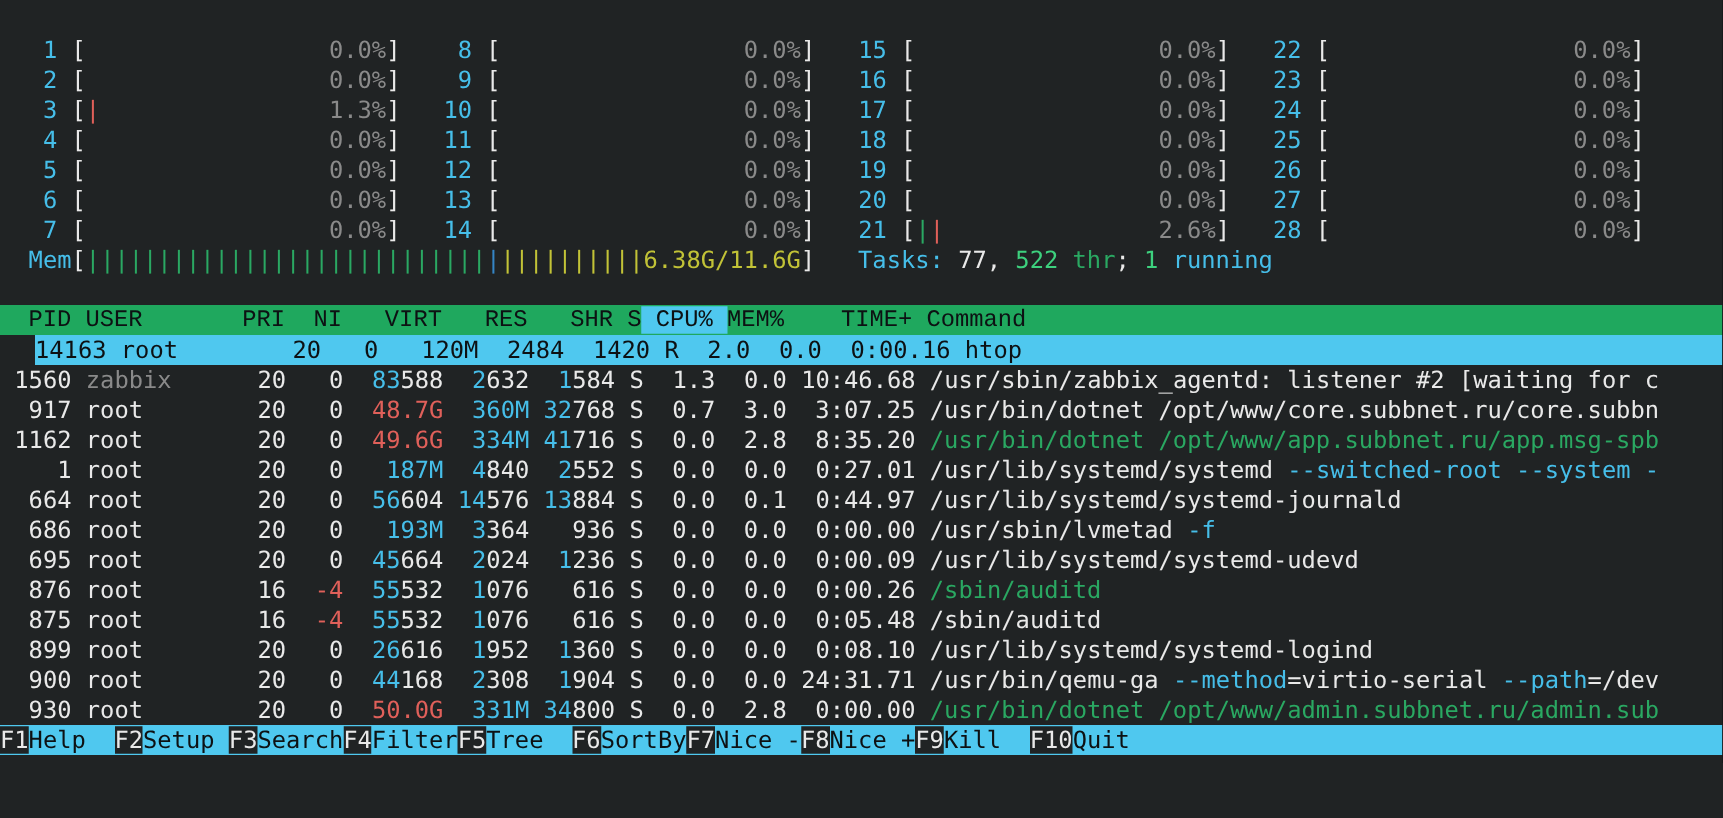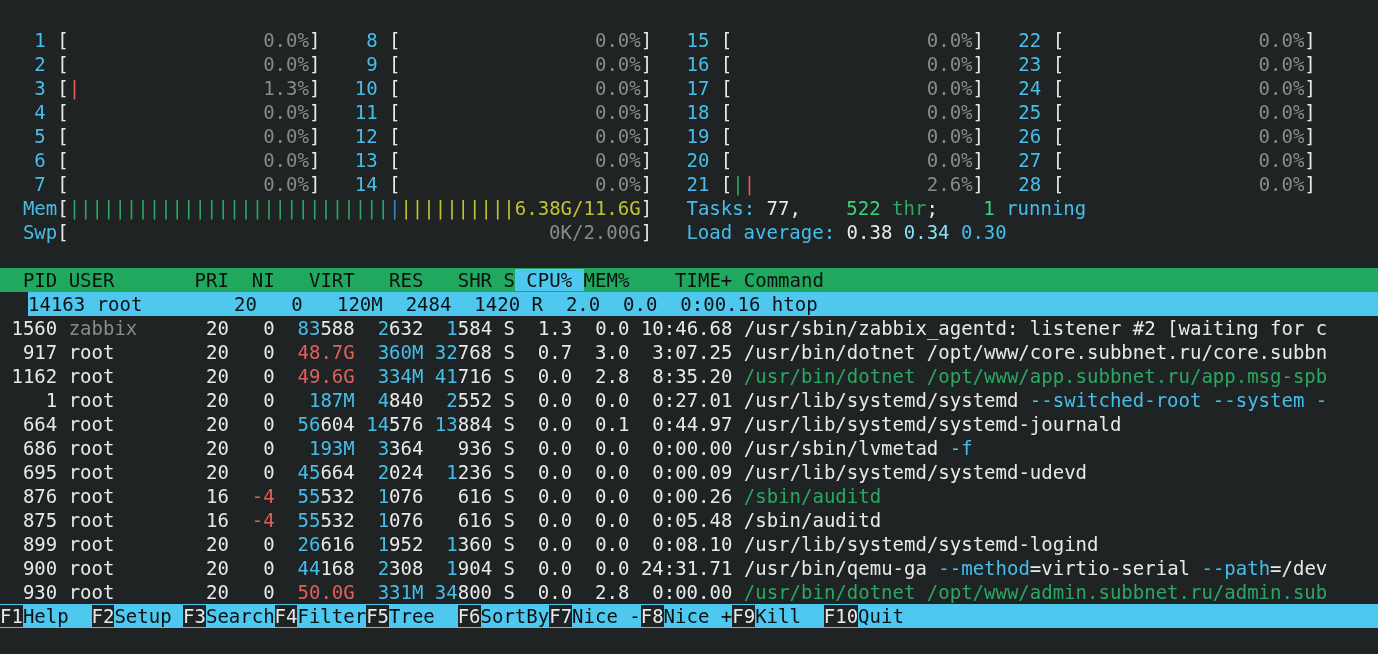--- a/index.html
+++ b/index.html
@@ -14,26 +14,26 @@
     box-sizing:border-box;
     padding-top:4px;
   }
   .line{height:24px;white-space:pre;overflow:hidden;}
   
   .w  {color:var(--fg,#e9e9e9);}
   .gy {color:var(--gray,#8a8a8a);}
   .cy {color:var(--cyan,#46bee9);}
   .cyb{color:var(--cyanb,#8edff5);}
   .gn {color:var(--green,#2aa862);}
-  .gnb{color:var(--greenb,#3dd17e);margin-left:34px;}
+  .gnb{color:var(--greenb,#3dd17e);}
   .rd {color:var(--red,#e0605a);}
   .yl {color:var(--yellow,#c2c337);}
   .bl {color:var(--blue,#3585c5);}
   
-  .hdr{background:var(--headerbg,#1fa85e);color:var(--black,#0d1113);}
+  .hdr{background:var(--headerbg,#1fa85e);color:var(--black,#0d1113);font-family:Liberation Mono, monospace;}
   .hdr span{color:var(--black,#0d1113);}
   .hl-sort{background:var(--selbg,#4fc8ef);}
   
   .sel{background:var(--selbg,#4fc8ef);margin-left:28px;}
   .sel span{color:var(--black,#0d1113) !important;}
   
   .fbar{background:var(--selbg,#4fc8ef);color:var(--black,#0d1113);}
   .fbar .flabel{color:var(--black,#0d1113);}
   .fbar .fkey{background:var(--bg,#202324);color:var(--fg,#e9e9e9);}
 </style>
@@ -44,21 +44,20 @@
   <div id="screen">
       <div class="line"></div>
       <div class="line"><span> </span><span class="cy">  1</span><span> </span><span class="w">[</span><span>                 </span><span class="gy">0.0%</span><span class="w">]</span><span>  </span><span class="cy">  8</span><span> </span><span class="w">[</span><span>                 </span><span class="gy">0.0%</span><span class="w">]</span><span>  </span><span class="cy"> 15</span><span> </span><span class="w">[</span><span>                 </span><span class="gy">0.0%</span><span class="w">]</span><span>  </span><span class="cy"> 22</span><span> </span><span class="w">[</span><span>                 </span><span class="gy">0.0%</span><span class="w">]</span></div>
       <div class="line"><span> </span><span class="cy">  2</span><span> </span><span class="w">[</span><span>                 </span><span class="gy">0.0%</span><span class="w">]</span><span>  </span><span class="cy">  9</span><span> </span><span class="w">[</span><span>                 </span><span class="gy">0.0%</span><span class="w">]</span><span>  </span><span class="cy"> 16</span><span> </span><span class="w">[</span><span>                 </span><span class="gy">0.0%</span><span class="w">]</span><span>  </span><span class="cy"> 23</span><span> </span><span class="w">[</span><span>                 </span><span class="gy">0.0%</span><span class="w">]</span></div>
       <div class="line"><span> </span><span class="cy">  3</span><span> </span><span class="w">[</span><span class="rd">|</span><span>                </span><span class="gy">1.3%</span><span class="w">]</span><span>  </span><span class="cy"> 10</span><span> </span><span class="w">[</span><span>                 </span><span class="gy">0.0%</span><span class="w">]</span><span>  </span><span class="cy"> 17</span><span> </span><span class="w">[</span><span>                 </span><span class="gy">0.0%</span><span class="w">]</span><span>  </span><span class="cy"> 24</span><span> </span><span class="w">[</span><span>                 </span><span class="gy">0.0%</span><span class="w">]</span></div>
       <div class="line"><span> </span><span class="cy">  4</span><span> </span><span class="w">[</span><span>                 </span><span class="gy">0.0%</span><span class="w">]</span><span>  </span><span class="cy"> 11</span><span> </span><span class="w">[</span><span>                 </span><span class="gy">0.0%</span><span class="w">]</span><span>  </span><span class="cy"> 18</span><span> </span><span class="w">[</span><span>                 </span><span class="gy">0.0%</span><span class="w">]</span><span>  </span><span class="cy"> 25</span><span> </span><span class="w">[</span><span>                 </span><span class="gy">0.0%</span><span class="w">]</span></div>
       <div class="line"><span> </span><span class="cy">  5</span><span> </span><span class="w">[</span><span>                 </span><span class="gy">0.0%</span><span class="w">]</span><span>  </span><span class="cy"> 12</span><span> </span><span class="w">[</span><span>                 </span><span class="gy">0.0%</span><span class="w">]</span><span>  </span><span class="cy"> 19</span><span> </span><span class="w">[</span><span>                 </span><span class="gy">0.0%</span><span class="w">]</span><span>  </span><span class="cy"> 26</span><span> </span><span class="w">[</span><span>                 </span><span class="gy">0.0%</span><span class="w">]</span></div>
       <div class="line"><span> </span><span class="cy">  6</span><span> </span><span class="w">[</span><span>                 </span><span class="gy">0.0%</span><span class="w">]</span><span>  </span><span class="cy"> 13</span><span> </span><span class="w">[</span><span>                 </span><span class="gy">0.0%</span><span class="w">]</span><span>  </span><span class="cy"> 20</span><span> </span><span class="w">[</span><span>                 </span><span class="gy">0.0%</span><span class="w">]</span><span>  </span><span class="cy"> 27</span><span> </span><span class="w">[</span><span>                 </span><span class="gy">0.0%</span><span class="w">]</span></div>
       <div class="line"><span> </span><span class="cy">  7</span><span> </span><span class="w">[</span><span>                 </span><span class="gy">0.0%</span><span class="w">]</span><span>  </span><span class="cy"> 14</span><span> </span><span class="w">[</span><span>                 </span><span class="gy">0.0%</span><span class="w">]</span><span>  </span><span class="cy"> 21</span><span> </span><span class="w">[</span><span class="gn">|</span><span class="rd">|</span><span>               </span><span class="gy">2.6%</span><span class="w">]</span><span>  </span><span class="cy"> 28</span><span> </span><span class="w">[</span><span>                 </span><span class="gy">0.0%</span><span class="w">]</span></div>
       <div class="line"><span>  </span><span class="cy">Mem</span><span class="w">[</span><span class="gn">||||||||||||||||||||||||||||</span><span class="bl">|</span><span class="yl">||||||||||</span><span class="yl">6.38G/11.6G</span><span class="w">]</span><span>   </span><span class="cy">Tasks: </span><span class="w">77, </span><span class="gnb">522</span><span class="gn"> thr</span><span class="w">; </span><span class="gnb">1</span><span class="cy"> running</span></div>
-      <div class="line"><span>  </span><span class="cy">Swp</span><span class="w">[</span><span>                                          </span><span class="gy">0K/2.00G</span><span class="w">]</span><span>   </span><span class="cy">Load average: </span><span class="w">0.38 </span><span class="cyb">0.34 </span><span class="cy">0.30</span></div>
       <div class="line"></div>
       <div class="line hdr"><span>  PID</span><span> </span><span>USER     </span><span> </span><span> PRI</span><span> </span><span> NI</span><span> </span><span>  VIRT</span><span> </span><span>  RES</span><span> </span><span>  SHR</span><span> </span><span>S</span><span class="hl-sort"> CPU% </span><span>MEM%</span><span> </span><span>   TIME+</span><span> </span><span>Command</span></div>
       <div class="line sel"><span class="w">14163</span><span> </span><span class="w">root     </span><span> </span><span class="w">  20</span><span> </span><span class="w">  0</span><span> </span><span>  </span><span class="cy">120M</span><span> </span><span> </span><span class="cy">2</span><span class="w">484</span><span> </span><span> </span><span class="cy">1</span><span class="w">420</span><span> </span><span class="w">R</span><span> </span><span class="w"> 2.0</span><span> </span><span class="w"> 0.0</span><span> </span><span class="w"> 0:00.16</span><span> </span><span class="w">htop</span></div>
       <div class="line"><span class="w"> 1560</span><span> </span><span class="gy">zabbix   </span><span> </span><span class="w">  20</span><span> </span><span class="w">  0</span><span> </span><span> </span><span class="cy">83</span><span class="w">588</span><span> </span><span> </span><span class="cy">2</span><span class="w">632</span><span> </span><span> </span><span class="cy">1</span><span class="w">584</span><span> </span><span class="w">S</span><span> </span><span class="w"> 1.3</span><span> </span><span class="w"> 0.0</span><span> </span><span class="w">10:46.68</span><span> </span><span class="w">/usr/sbin/zabbix_agentd: listener #2 [waiting for c</span></div>
       <div class="line"><span class="w">  917</span><span> </span><span class="w">root     </span><span> </span><span class="w">  20</span><span> </span><span class="w">  0</span><span> </span><span> </span><span class="rd">48.7G</span><span> </span><span> </span><span class="cy">360M</span><span> </span><span class="cy">32</span><span class="w">768</span><span> </span><span class="w">S</span><span> </span><span class="w"> 0.7</span><span> </span><span class="w"> 3.0</span><span> </span><span class="w"> 3:07.25</span><span> </span><span class="w">/usr/bin/dotnet /opt/www/core.subbnet.ru/core.subbn</span></div>
       <div class="line"><span class="w"> 1162</span><span> </span><span class="w">root     </span><span> </span><span class="w">  20</span><span> </span><span class="w">  0</span><span> </span><span> </span><span class="rd">49.6G</span><span> </span><span> </span><span class="cy">334M</span><span> </span><span class="cy">41</span><span class="w">716</span><span> </span><span class="w">S</span><span> </span><span class="w"> 0.0</span><span> </span><span class="w"> 2.8</span><span> </span><span class="w"> 8:35.20</span><span> </span><span class="gn">/usr/bin/dotnet /opt/www/app.subbnet.ru/app.msg-spb</span></div>
       <div class="line"><span class="w">    1</span><span> </span><span class="w">root     </span><span> </span><span class="w">  20</span><span> </span><span class="w">  0</span><span> </span><span>  </span><span class="cy">187M</span><span> </span><span> </span><span class="cy">4</span><span class="w">840</span><span> </span><span> </span><span class="cy">2</span><span class="w">552</span><span> </span><span class="w">S</span><span> </span><span class="w"> 0.0</span><span> </span><span class="w"> 0.0</span><span> </span><span class="w"> 0:27.01</span><span> </span><span class="w">/usr/lib/systemd/systemd </span><span class="cy">--switched-root --system -</span></div>
       <div class="line"><span class="w">  664</span><span> </span><span class="w">root     </span><span> </span><span class="w">  20</span><span> </span><span class="w">  0</span><span> </span><span> </span><span class="cy">56</span><span class="w">604</span><span> </span><span class="cy">14</span><span class="w">576</span><span> </span><span class="cy">13</span><span class="w">884</span><span> </span><span class="w">S</span><span> </span><span class="w"> 0.0</span><span> </span><span class="w"> 0.1</span><span> </span><span class="w"> 0:44.97</span><span> </span><span class="w">/usr/lib/systemd/systemd-journald</span></div>
       <div class="line"><span class="w">  686</span><span> </span><span class="w">root     </span><span> </span><span class="w">  20</span><span> </span><span class="w">  0</span><span> </span><span>  </span><span class="cy">193M</span><span> </span><span> </span><span class="cy">3</span><span class="w">364</span><span> </span><span>  </span><span class="w">936</span><span> </span><span class="w">S</span><span> </span><span class="w"> 0.0</span><span> </span><span class="w"> 0.0</span><span> </span><span class="w"> 0:00.00</span><span> </span><span class="w">/usr/sbin/lvmetad </span><span class="cy">-f</span></div>
       <div class="line"><span class="w">  695</span><span> </span><span class="w">root     </span><span> </span><span class="w">  20</span><span> </span><span class="w">  0</span><span> </span><span> </span><span class="cy">45</span><span class="w">664</span><span> </span><span> </span><span class="cy">2</span><span class="w">024</span><span> </span><span> </span><span class="cy">1</span><span class="w">236</span><span> </span><span class="w">S</span><span> </span><span class="w"> 0.0</span><span> </span><span class="w"> 0.0</span><span> </span><span class="w"> 0:00.09</span><span> </span><span class="w">/usr/lib/systemd/systemd-udevd</span></div>

